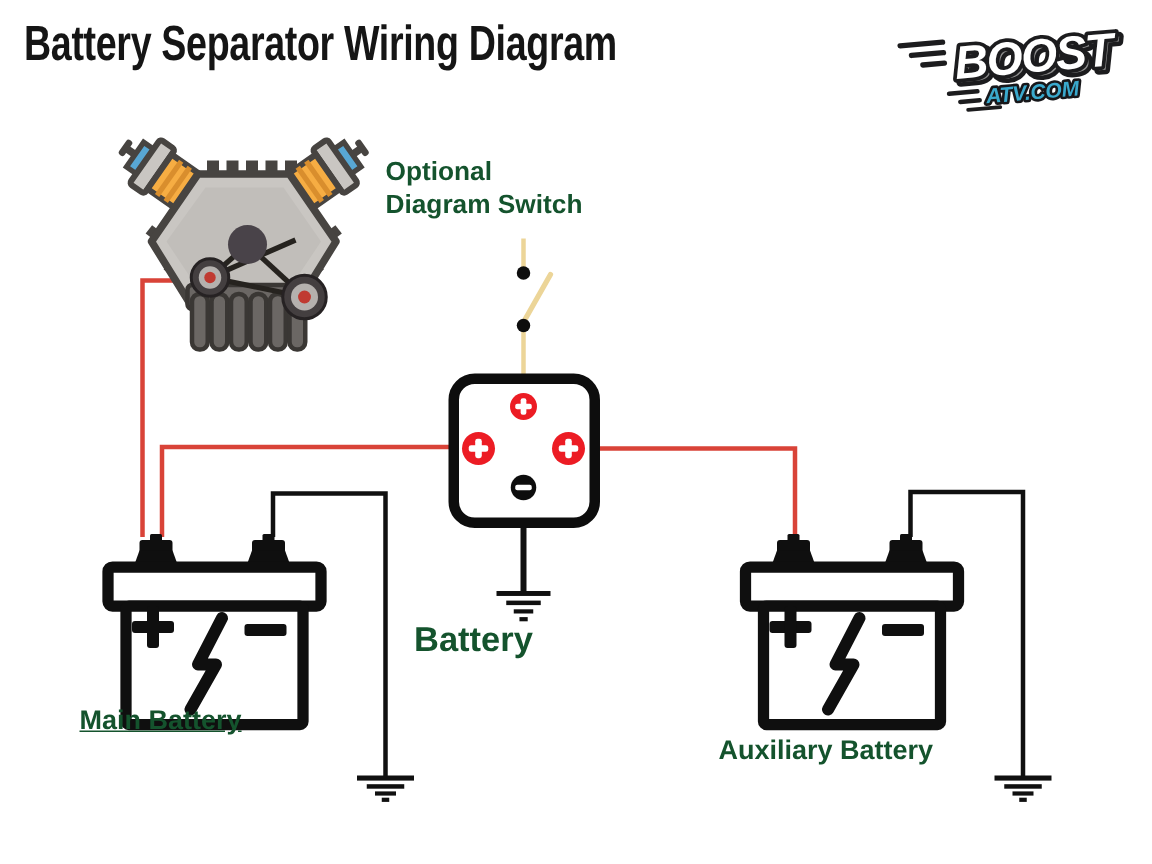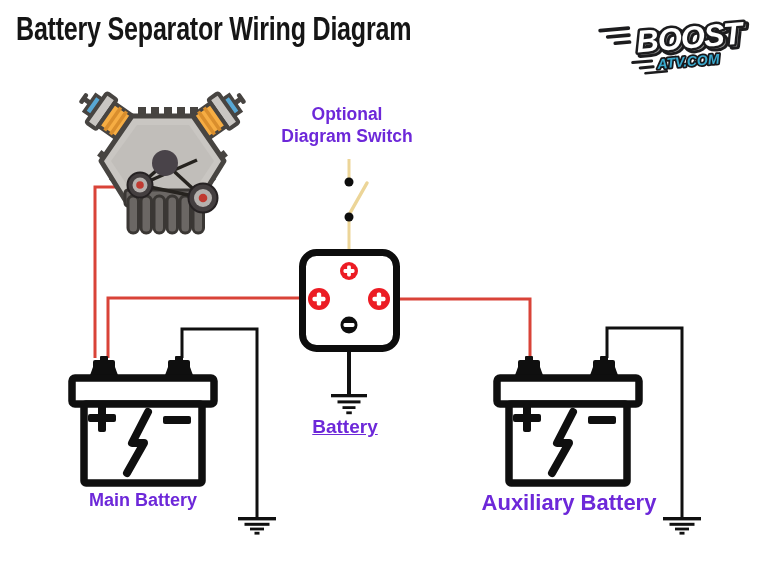--- a/index.html
+++ b/index.html
@@ -1,25 +1,25 @@
 <!DOCTYPE html>
 <html><head>
 <meta charset="utf-8">
 <style>
   html,body{margin:0;padding:0;background:#fff;}
   .stage{position:relative;width:768px;height:576px;background:#ffffff;overflow:hidden;
          font-family:"Liberation Sans", sans-serif;}
   .stage svg.diagram{position:absolute;left:0;top:0;}
   .title{position:absolute;left:16px;top:10px;font-size:33px;font-weight:bold;color:#151515;
          transform:scaleX(0.76);transform-origin:left top;letter-spacing:-0.3px;white-space:nowrap;}
-  .lbl{position:absolute;width:180px;text-align:center;font-weight:bold;color:#6d28d9;}
+  .lbl{position:absolute;width:180px;font-weight:bold;color:#14532d;}
   .lbl-switch{left:257px;top:103px;font-size:17.5px;line-height:22px;}
-  .lbl-separator{left:255px;top:414px;font-size:19px;line-height:25px;text-decoration:underline;}
-  .lbl-main{left:53px;top:490px;font-size:18px;}
-  .lbl-aux{left:479px;top:490px;font-size:22px;}
+  .lbl-separator{left:276px;top:414px;font-size:23px;line-height:25px;}
+  .lbl-main{left:53px;top:470px;font-size:18px;text-decoration:underline;}
+  .lbl-aux{left:479px;top:490px;font-size:18px;}
   .lbl span{display:block;}
 </style>
 </head>
 <body>
 
 <div class="stage">
 
   <svg class="diagram" width="768" height="576" viewBox="0 0 768 576">
 
     <g>

